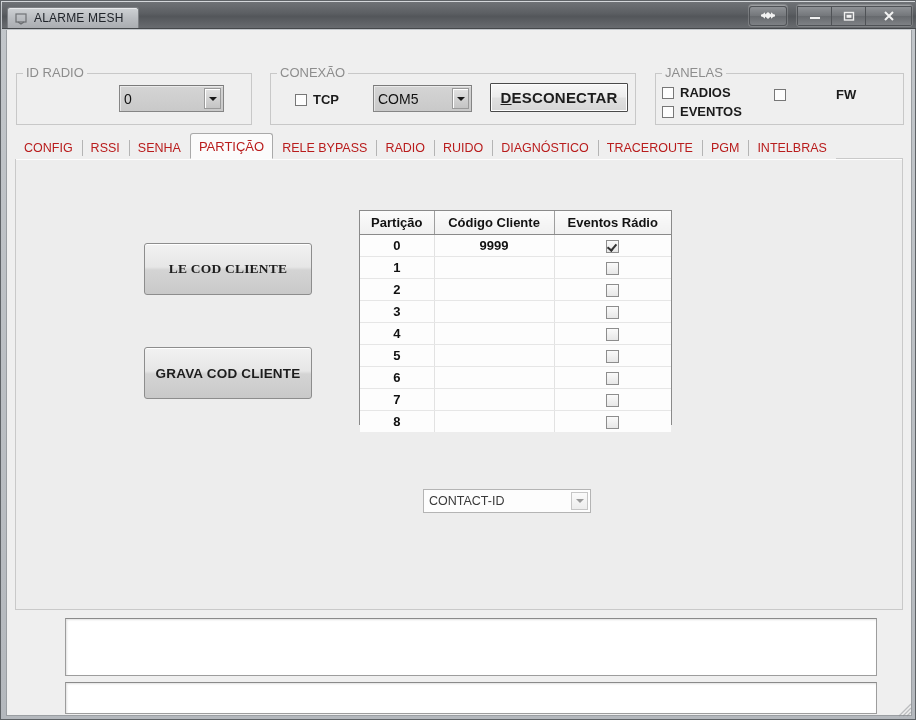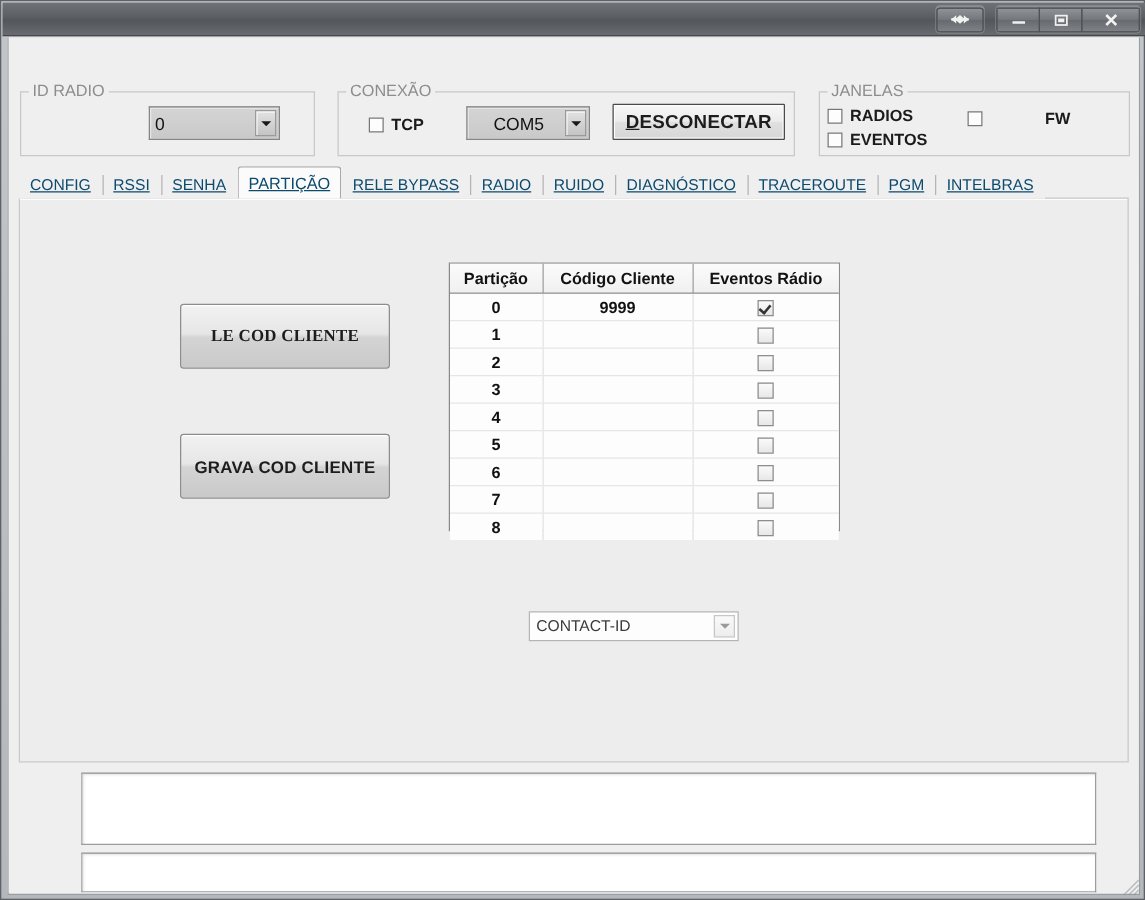--- a/index.html
+++ b/index.html
@@ -187,21 +187,21 @@
     box-shadow: inset 1px 1px 0 #fff;
   }
   .tri-down {
     width: 0; height: 0;
     border-left: 4px solid transparent;
     border-right: 4px solid transparent;
     border-top: 4px solid #181818;
   }
 
   #combo-idradio { left: 112px; top: 55px; width: 105px; height: 27px; }
-  #combo-com     { left: 366px; top: 55px; width: 99px;  height: 27px; text-align: center; }
+  #combo-com     { left: 366px; top: 55px; width: 99px;  height: 27px; }
 
   
   #combo-protocol {
     left: 416px; top: 459px; width: 168px; height: 24px;
     background: #fdfdfd;
     border: 1px solid #b4b4b4;
     box-shadow: none;
   }
   #combo-protocol .cval { font-size: 12.5px; color: #3a3a3a; padding-left: 5px; }
   #combo-protocol .carrow {
@@ -290,27 +290,26 @@
     display: flex;
     align-items: flex-end;
     z-index: 5;
   }
   .tab {
     height: 22px;
     padding: 0 9px;
     display: flex;
     align-items: center;
     font-size: 12.5px;
-    color: #0c4a6e;
+    color: #b91c1c;
     background: #efefef;
     border: none;
     box-sizing: border-box;
     position: relative;
     white-space: nowrap;
-    text-decoration: underline;
   }
   .tab + .tab::before {
     content: "";
     position: absolute;
     left: 0;
     top: 3px;
     bottom: 3px;
     width: 1px;
     background: #b4b4b4;
   }
@@ -441,20 +440,29 @@
     opacity: 0.5;
   }
 </style>
 </head>
 <body>
 
 <div id="app">
   <div class="win-frame">
 
     <div class="titlebar">
+      <div class="title-tab">
+        <span class="app-icon">
+          <svg width="14" height="14" viewBox="0 0 14 14">
+            <rect x="2" y="3" width="10" height="8" fill="none" stroke="#3c3f42" stroke-width="1.2"></rect>
+            <path d="M4 11 L7 13 L10 11" fill="none" stroke="#3c3f42" stroke-width="1.2"></path>
+          </svg>
+        </span>
+        <span class="title-text">ALARME MESH</span>
+      </div>
 
       <div class="win-ctrl-group grp-a">
         <div class="wbtn">
           <svg width="22" height="11" viewBox="0 0 22 11">
             <path d="M7 5.5 L11 2 L11 9 Z" fill="#f2f2f2"></path>
             <path d="M15 5.5 L11 2 L11 9 Z" fill="#f2f2f2"></path>
             <rect x="4" y="4.5" width="14" height="2" fill="#f2f2f2"></rect>
             <path d="M4 5.5 L8 2.2 L8 8.8 Z" fill="#f2f2f2"></path>
             <path d="M18 5.5 L14 2.2 L14 8.8 Z" fill="#f2f2f2"></path>
           </svg>

